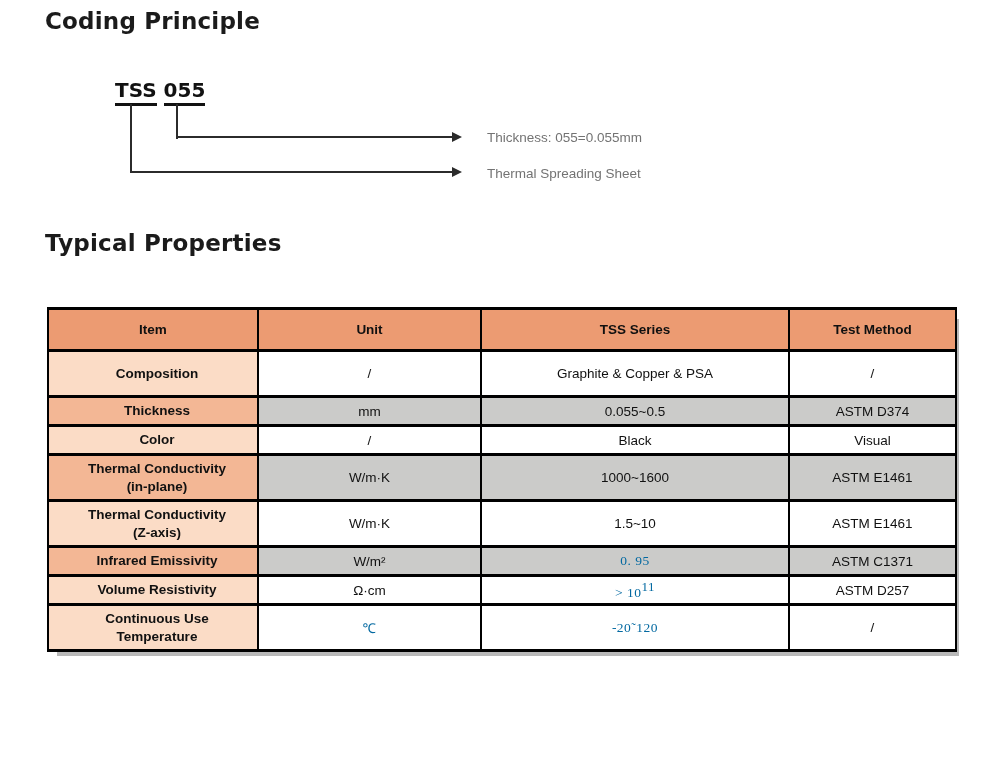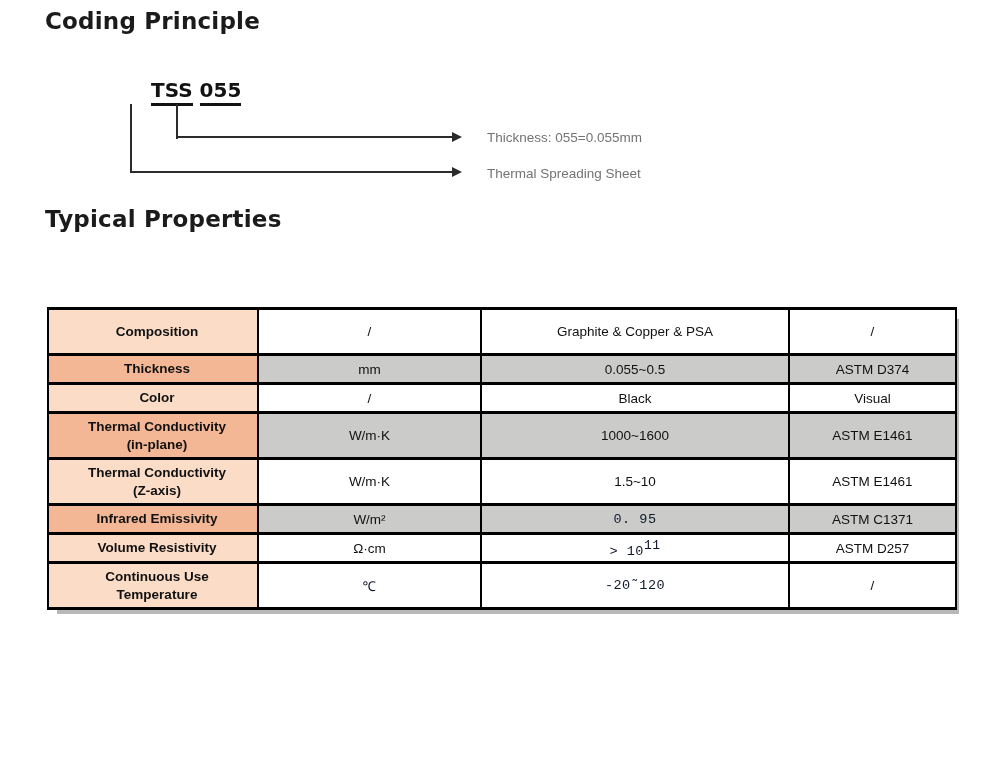--- a/index.html
+++ b/index.html
@@ -2,26 +2,26 @@
 <html><head>
 <meta charset="utf-8">
 <style>
   * { margin:0; padding:0; box-sizing:border-box; }
   html,body { width:989px; height:765px; background:#ffffff; overflow:hidden;
               font-family:"Liberation Sans", sans-serif; position:relative; }
 
   .sec-title { position:absolute; font-family:"DejaVu Sans", sans-serif;
                font-weight:bold; font-size:23px; color:#1b1b1b; letter-spacing:.2px; }
   #title-coding   { left:45px; top:8px; }
-  #title-typical  { left:45px; top:206px; }
+  #title-typical  { left:45px; top:230px; }
 
   
   .code-label { position:absolute; left:115px; top:78px;
                 font-family:"DejaVu Sans", sans-serif; font-weight:bold;
-                font-size:20px; color:#121212;margin-left:36px; }
+                font-size:20px; color:#121212; }
   .code-label .seg { display:inline-block; border-bottom:3px solid #121212; padding-bottom:1px; }
   .code-label .seg + .seg { margin-left:7px; }
 
   .dline { position:absolute; background:#2b2b2b; }
   #line-v-tss   { left:130px; top:104px; width:2px;  height:69px; }
   #line-h-tss   { left:130px; top:171px; width:322px; height:2px; }
   #line-v-055   { left:176px; top:104px; width:2px;  height:35px; }
   #line-h-055   { left:176px; top:136px; width:276px; height:2px; }
 
   .arrowhead { position:absolute; width:0; height:0;
@@ -43,21 +43,21 @@
            padding:1px 4px; overflow:hidden; }
   th { background:#EC9B72; font-weight:bold; font-size:13.5px; color:#101010; }
   tr.h-head  { height:42px; }
   tr.h-tall  { height:46px; }
   tr.h-short { height:29px; }
   td.item { font-weight:bold;padding-left:12px; }
   .bg-light { background:#FBDCC6; }
   .bg-med   { background:#F3B795; }
   .bg-gray  { background:#CBCBC9; }
   .bg-white { background:#ffffff; }
-  .serif { font-family:Liberation Mono, monospace; color:#0f172a; letter-spacing:.5px; }
+  .serif { font-family:Liberation Serif, serif; color:#0369a1; letter-spacing:.5px; }
   .serif sup { font-size:13px;margin-top:40px; }
   .cell-line { display:block; line-height:1.3; }
 </style>
 </head>
 <body>
 
 <h1 class="sec-title" id="title-coding">Coding Principle</h1>
 
 <div class="code-label">
   <span class="seg">TSS</span><span class="seg">055</span>
@@ -76,20 +76,26 @@
 <h1 class="sec-title" id="title-typical">Typical Properties</h1>
 
 <table>
   <colgroup>
     <col style="width:210px">
       <col style="width:223px">
       <col style="width:308px">
       <col style="width:167px">
   </colgroup>
   <tbody>
+      <tr class="h-head">
+    <th>Item</th>
+    <th>Unit</th>
+    <th>TSS Series</th>
+    <th>Test Method</th>
+  </tr>
 
   <tr class="h-tall">
     <td class="item bg-light">
       <span class="cell-line">Composition</span>
     </td>
     <td class="bg-white">/</td>
     <td class="bg-white">Graphite &amp; Copper &amp; PSA</td>
     <td class="bg-white">/</td>
   </tr>
 

